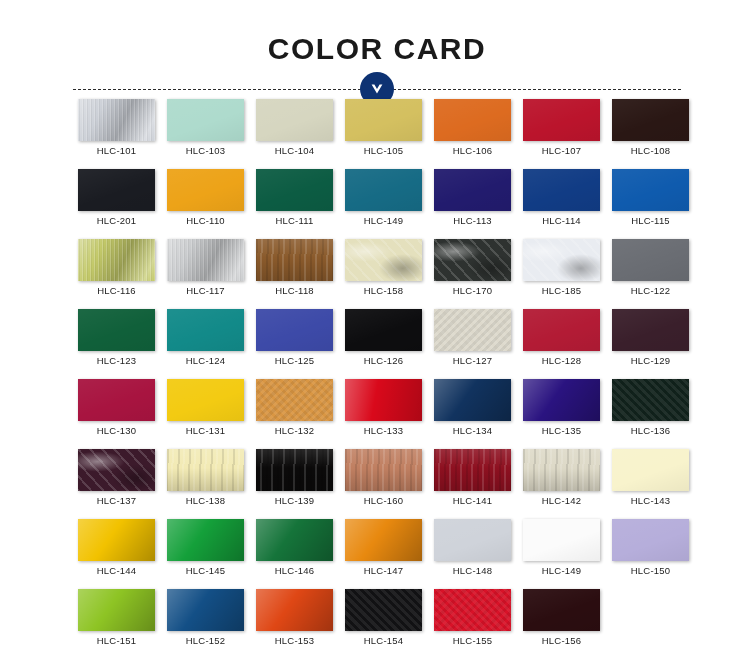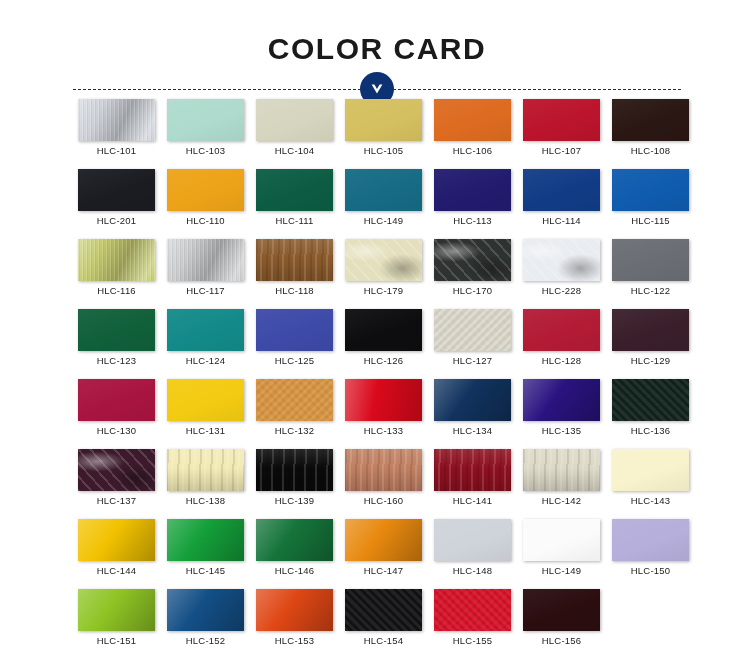--- a/index.html
+++ b/index.html
@@ -171,29 +171,29 @@
     <div class="swatch-cell">
       <div class="swatch-chip" style="background: repeating-linear-gradient(90deg, rgba(255, 255, 255, 0.2) 0px, rgba(255, 255, 255, 0.2) 1px, rgba(0, 0, 0, 0.05) 1px, rgba(0, 0, 0, 0.05) 2px, transparent 2px, transparent 4px), linear-gradient(115deg, rgba(255, 255, 255, 0.42) 0%, transparent 28%, rgba(0, 0, 0, 0.22) 58%, rgba(255, 255, 255, 0.3) 88%, transparent 100%), rgb(201, 203, 205);"></div>
       <span class="swatch-label">HLC-117</span>
     </div>
     <div class="swatch-cell">
       <div class="swatch-chip" style="background: repeating-linear-gradient(92deg, rgba(0, 0, 0, 0.1) 0px, rgba(0, 0, 0, 0.1) 2px, transparent 2px, transparent 5px, rgba(255, 255, 255, 0.14) 5px, rgba(255, 255, 255, 0.14) 7px, transparent 7px, transparent 11px), linear-gradient(rgba(255, 255, 255, 0.12), transparent 45%, rgba(0, 0, 0, 0.16)), rgb(138, 90, 43);"></div>
       <span class="swatch-label">HLC-118</span>
     </div>
     <div class="swatch-cell">
       <div class="swatch-chip" style="background: radial-gradient(60% 40% at 25% 30%, rgba(255, 255, 255, 0.45), transparent 60%), radial-gradient(50% 55% at 75% 70%, rgba(0, 0, 0, 0.3), transparent 62%), repeating-linear-gradient(48deg, rgba(255, 255, 255, 0.16) 0px, rgba(255, 255, 255, 0.16) 2px, transparent 2px, transparent 9px), rgb(228, 224, 189);"></div>
-      <span class="swatch-label">HLC-179</span>
+      <span class="swatch-label">HLC-158</span>
     </div>
     <div class="swatch-cell">
       <div class="swatch-chip" style="background: radial-gradient(60% 40% at 25% 30%, rgba(255, 255, 255, 0.45), transparent 60%), radial-gradient(50% 55% at 75% 70%, rgba(0, 0, 0, 0.3), transparent 62%), repeating-linear-gradient(48deg, rgba(255, 255, 255, 0.16) 0px, rgba(255, 255, 255, 0.16) 2px, transparent 2px, transparent 9px), rgb(46, 50, 48);"></div>
       <span class="swatch-label">HLC-170</span>
     </div>
     <div class="swatch-cell">
       <div class="swatch-chip" style="background: radial-gradient(60% 40% at 25% 30%, rgba(255, 255, 255, 0.45), transparent 60%), radial-gradient(50% 55% at 75% 70%, rgba(0, 0, 0, 0.3), transparent 62%), repeating-linear-gradient(48deg, rgba(255, 255, 255, 0.16) 0px, rgba(255, 255, 255, 0.16) 2px, transparent 2px, transparent 9px), rgb(233, 236, 241);"></div>
-      <span class="swatch-label">HLC-228</span>
+      <span class="swatch-label">HLC-185</span>
     </div>
     <div class="swatch-cell">
       <div class="swatch-chip" style="background: linear-gradient(160deg, rgba(255, 255, 255, 0.05), transparent 55%, rgba(0, 0, 0, 0.05)), rgb(106, 109, 115);"></div>
       <span class="swatch-label">HLC-122</span>
     </div>
     <div class="swatch-cell">
       <div class="swatch-chip" style="background: linear-gradient(160deg, rgba(255, 255, 255, 0.05), transparent 55%, rgba(0, 0, 0, 0.05)), rgb(16, 96, 58);"></div>
       <span class="swatch-label">HLC-123</span>
     </div>
     <div class="swatch-cell">

